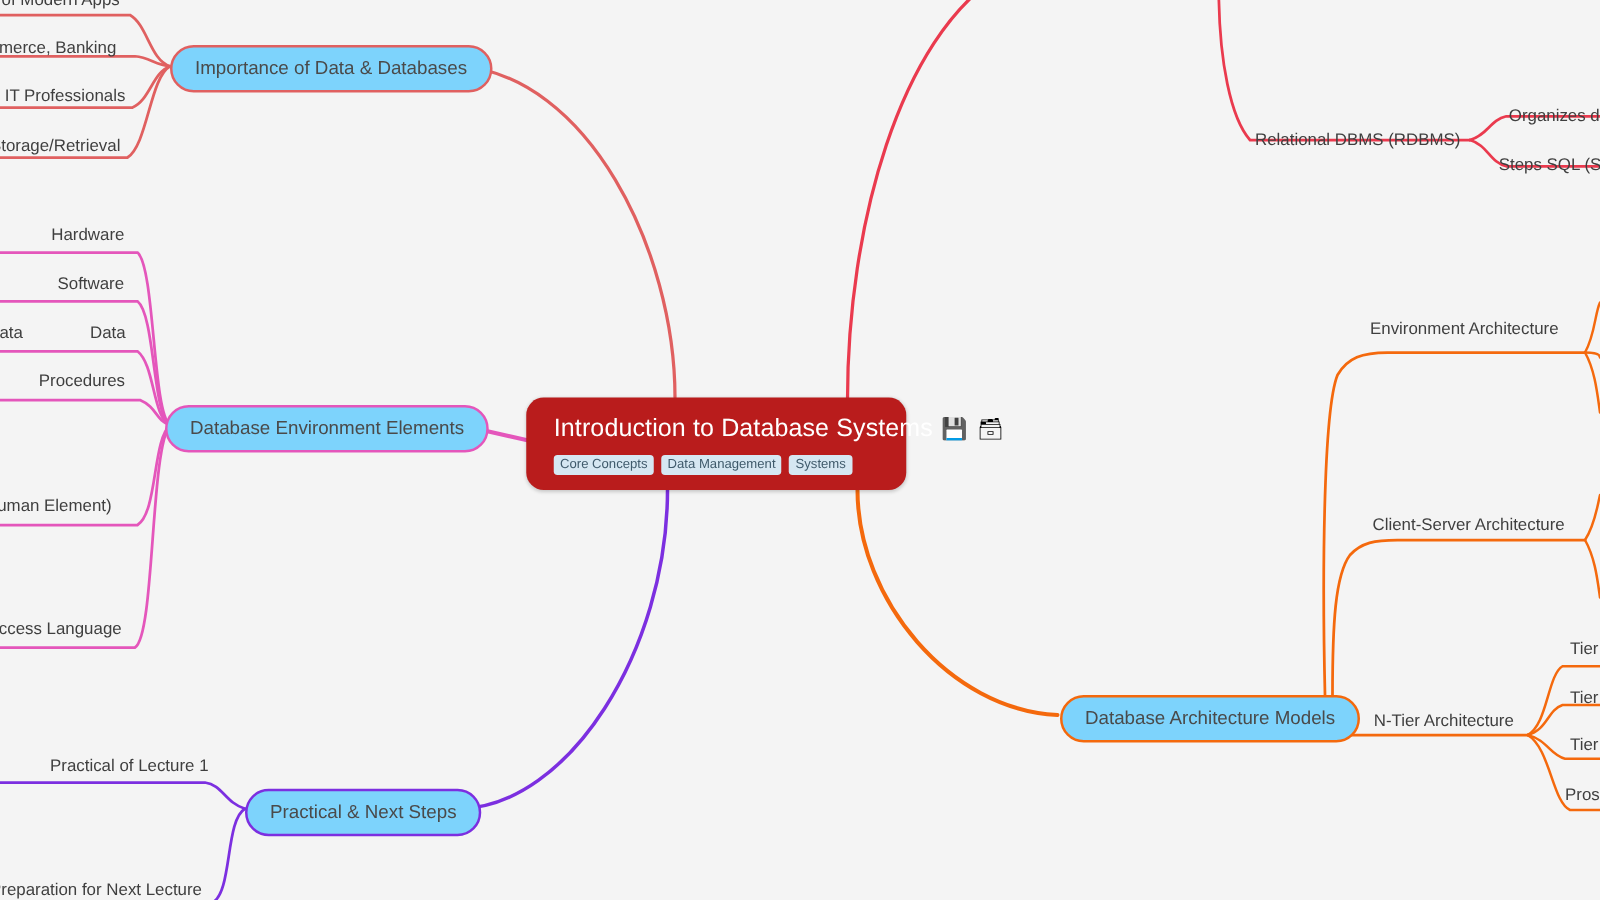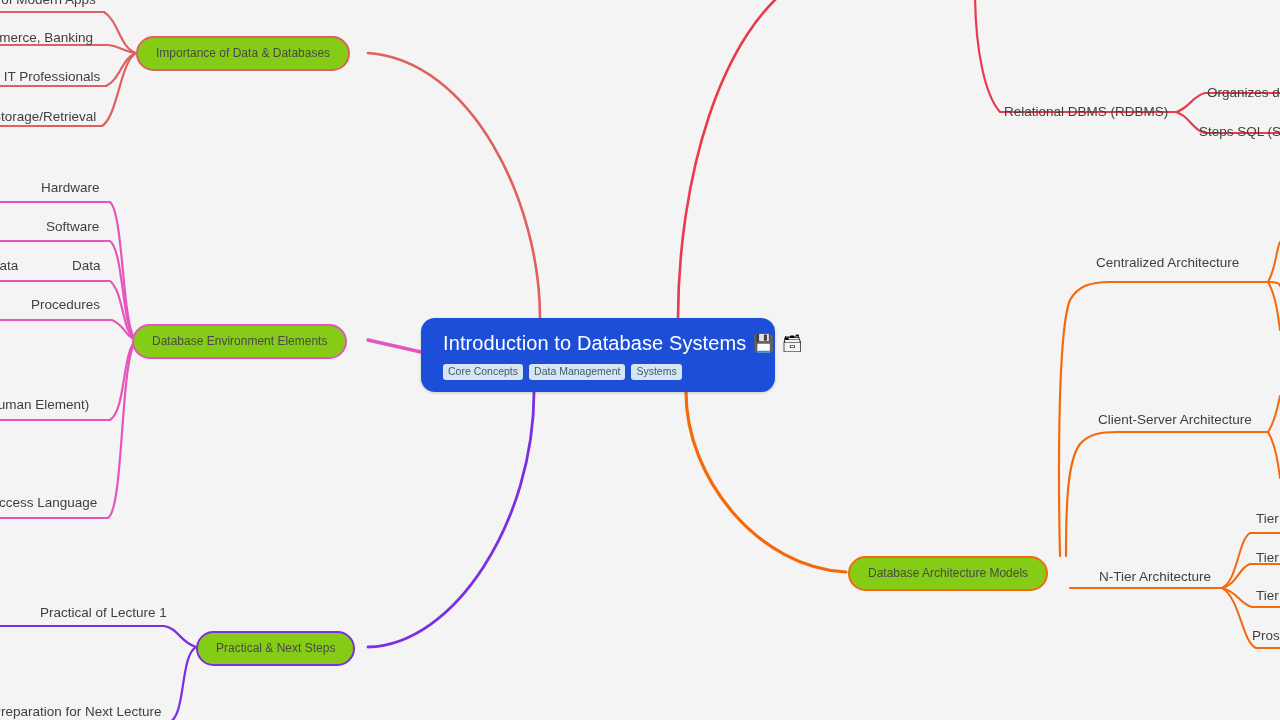--- a/index.html
+++ b/index.html
@@ -22,23 +22,23 @@
     width: 1280px;
     height: 720px;
     pointer-events: none;
   }
 
   
   .root-node {
     position: absolute;
     left: 421px;
     top: 318px;
-    width: 354px;
+    width: 304px;
     box-sizing: border-box;
-    background: #1d4ed8;
+    background: #b91c1c;
     border-radius: 14px;
     padding: 14px 20px 12px 22px;
     box-shadow: 0 1px 3px rgba(0,0,0,0.18);
   }
   .root-title-row {
     display: flex;
     align-items: center;
     gap: 7px;
     white-space: nowrap;
   }
@@ -62,24 +62,24 @@
     border-radius: 3px;
     font-size: 10.5px;
     padding: 1px 5px 2px 5px;
     line-height: 1.25;
     white-space: nowrap;
   }
 
   
   .branch-node {
     position: absolute;
-    background: #84cc16;
+    background: #7dd3fc;
     border-radius: 999px;
     border: 2px solid #0369a1;
-    font-size: 12px;
+    font-size: 15px;
     color: #4a4a4a;
     padding: 8px 18px 9px 18px;
     white-space: nowrap;
     box-sizing: border-box;
   }
 
   
   .text-node {
     position: absolute;
     font-size: 13.5px;
@@ -220,21 +220,21 @@
   </div>
 
   <div class="text-node" style="left:40px; top:605px;">
     <span>Practical of Lecture 1</span>
   </div>
   <div class="text-node" style="left:-8px; top:704px;">
     <span>Preparation for Next Lecture</span>
   </div>
 
   <div class="text-node" style="left:1096px; top:255px;">
-    <span>Centralized Architecture</span>
+    <span>Environment Architecture</span>
   </div>
   <div class="text-node" style="left:1098px; top:412px;">
     <span>Client-Server Architecture</span>
   </div>
   <div class="text-node" style="left:1099px; top:569px;">
     <span>N-Tier Architecture</span>
   </div>
 
   <div class="text-node" style="left:1256px; top:511px;">
     <span>Tier</span>

